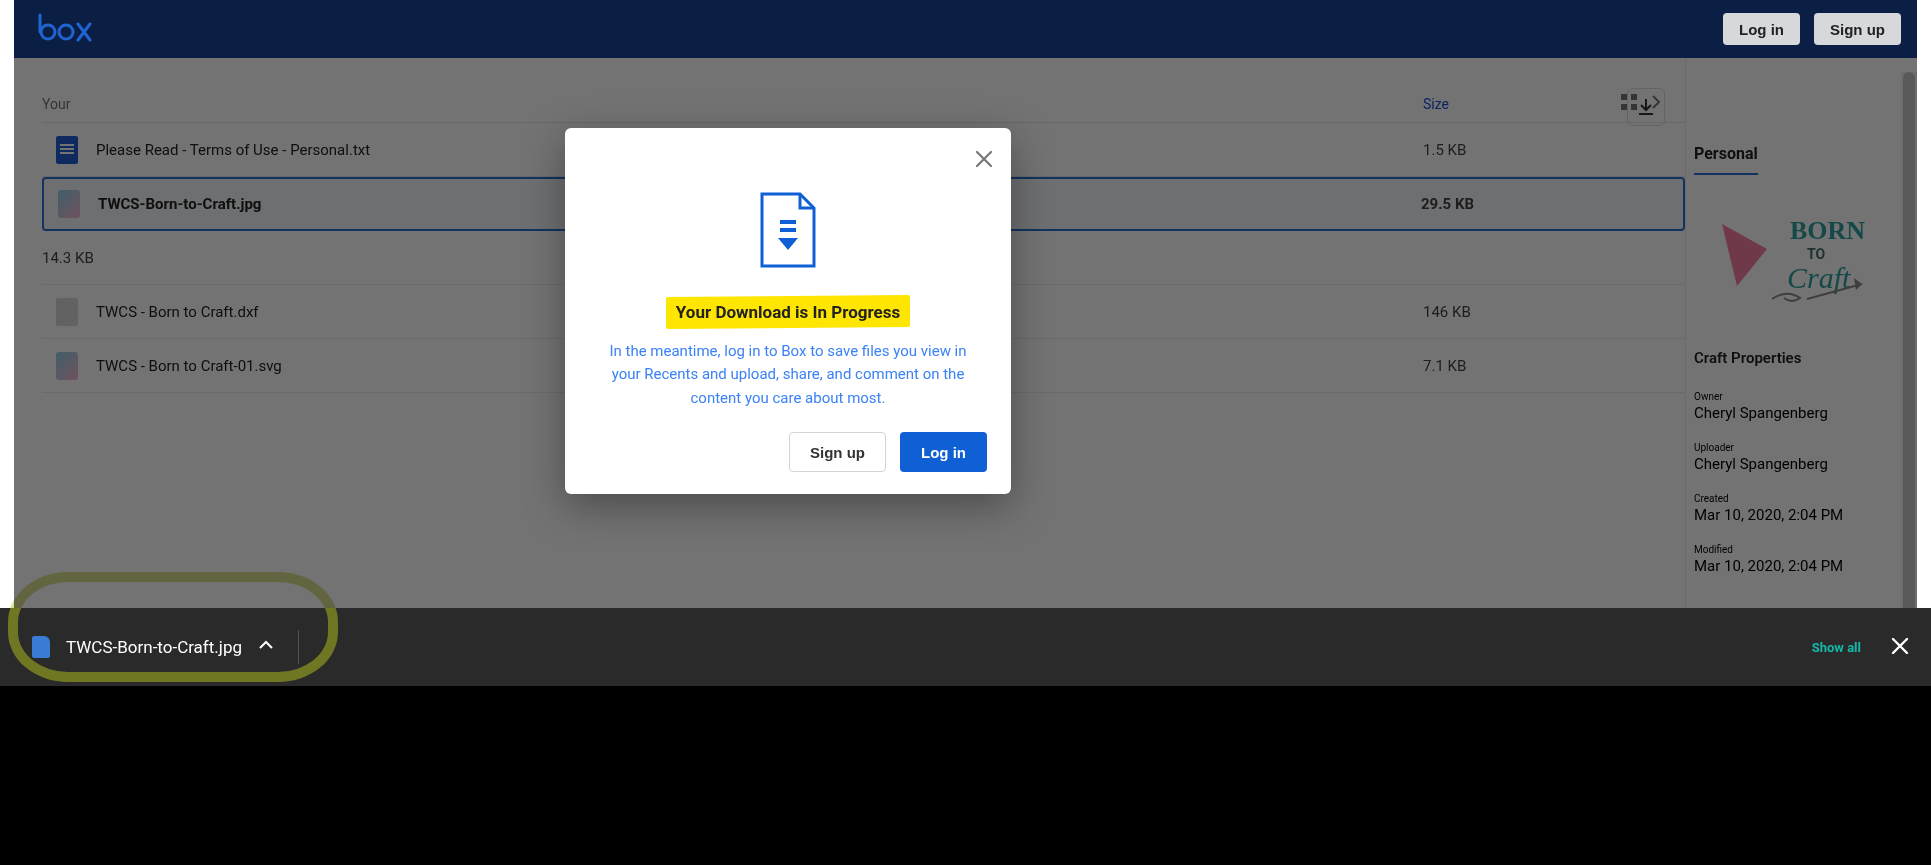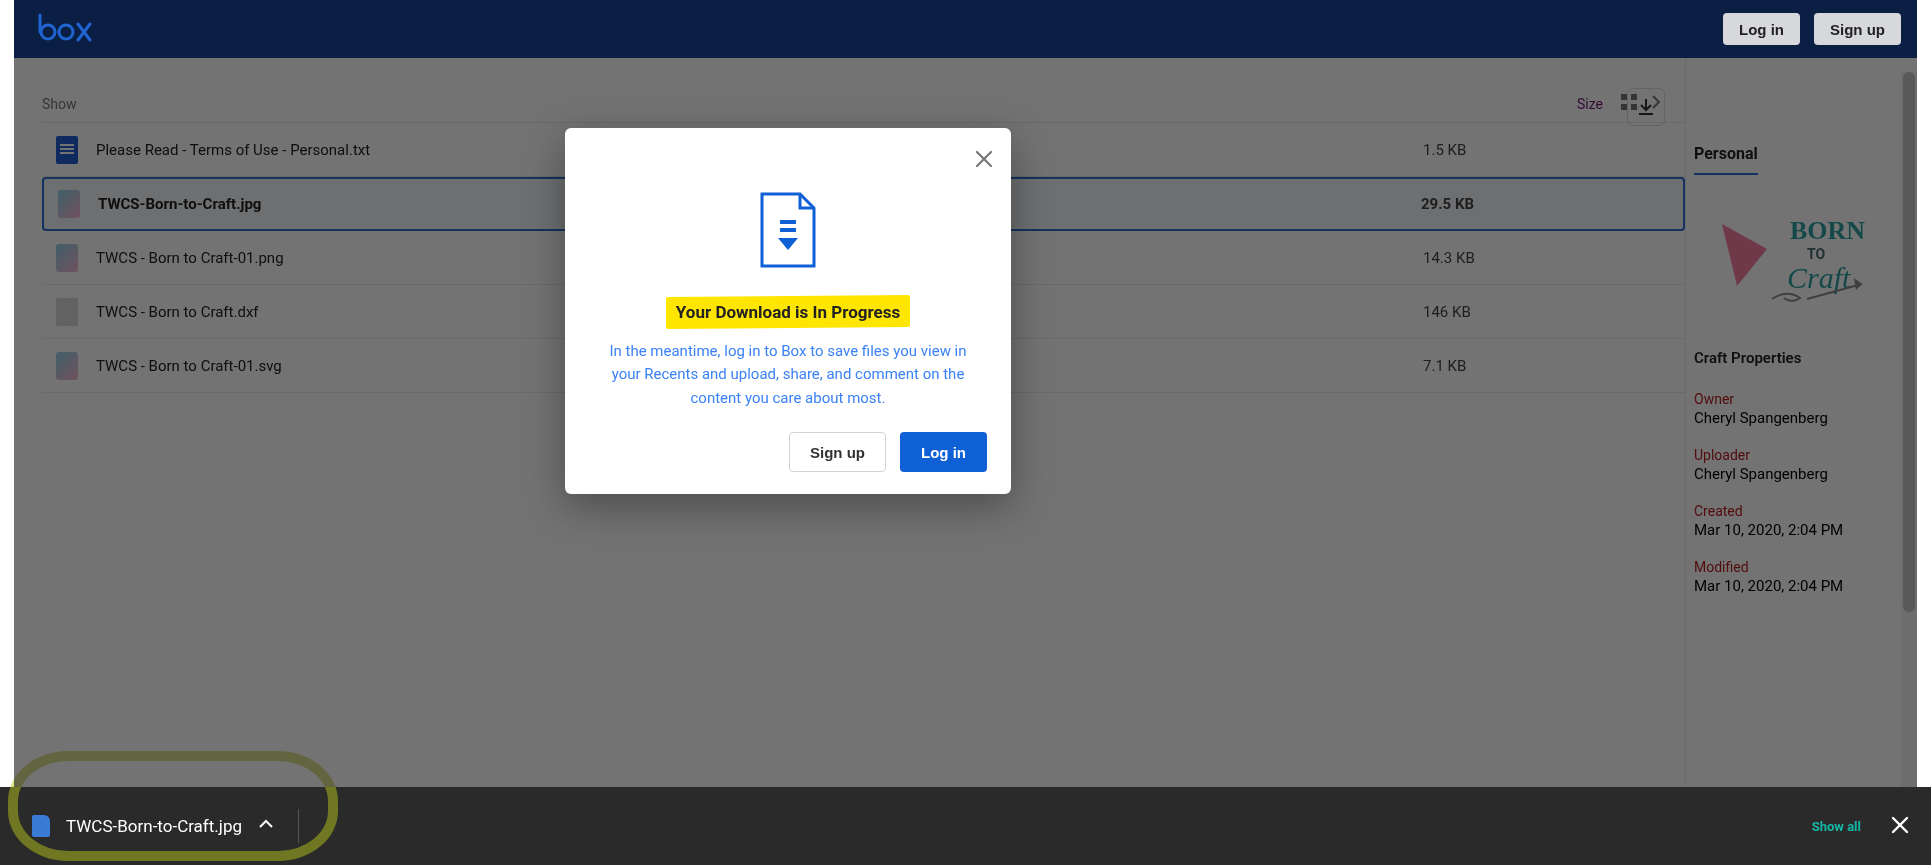--- a/index.html
+++ b/index.html
@@ -1,35 +1,35 @@
 <!DOCTYPE html>
 <html><head>
 <meta charset="utf-8">
 <style>
   * { box-sizing: border-box; margin: 0; padding: 0; }
   html, body { width: 100%; height: 100%; font-family: -apple-system, BlinkMacSystemFont, "Segoe UI", Roboto, Helvetica, Arial, sans-serif; background:#000; }
 
-  .app { position: relative; width: 1931px; height: 865px; background:#fff; overflow:hidden; }
+  .app { position: relative; width: 1931px; height: 686px; background:#fff; overflow:hidden; }
 
   
   .topbar { position:absolute; left:14px; top:0; right:14px; height:58px; background:#0b1f44; display:flex; align-items:center; justify-content:space-between; padding:0 16px 0 22px; }
   .topbar .logo { color:#2b6fd6; }
   .topbar .auth { display:flex; gap:14px; }
   .topbar .btn { background:#d6d8dc; color:#222; border:none; border-radius:4px; height:32px; padding:0 16px; font-size:15px; font-weight:600; cursor:pointer; }
 
   
   .main { position:absolute; left:14px; top:58px; right:14px; bottom:78px; background:#fff; display:flex; }
   .overlay-dim { position:absolute; inset:0; background:rgba(0,0,0,0.55); pointer-events:none; z-index:5; }
 
   .content { flex:1 1 auto; padding:28px 0 0 28px; display:flex; flex-direction:column; position:relative; }
   .page-title { font-size:23px; font-weight:700; color:#222; margin-bottom:34px; }
 
   .columns { display:flex; align-items:center; padding-right:22px; }
   .col-name { flex:1 1 auto; font-size:14px; color:#767676; display:flex; align-items:center; height:36px; }
-  .col-size { width:180px; font-size:14px; color:#701a75;text-align:right; }
+  .col-size { width:180px; font-size:14px; color:#1d4ed8; }
   .col-ctrls { width:60px; display:flex; justify-content:flex-end; gap:12px; color:#767676; }
   .hdr-row { border-bottom:1px solid #e6e6e6; }
 
   .file-row { display:flex; align-items:center; height:54px; border-bottom:1px solid #ececec; padding-right:22px; }
   .file-row .fname { flex:1 1 auto; display:flex; align-items:center; gap:18px; padding-left:14px; }
   .file-row .fsize { width:180px; font-size:15px; color:#444; }
   .file-row .fpad { width:60px; }
   .file-row.selected { border:2px solid #2a6fd6; border-radius:4px; background:#f3f6fb; }
   .file-row.selected .fsize { font-weight:700; }
   .file-row.selected .fname span { font-weight:700; }
@@ -46,21 +46,21 @@
   .details-scroll { position:absolute; right:0; top:14px; bottom:0; width:16px; background:#f1f1f1; }
   .details-scroll .thumb { position:absolute; top:0; left:2px; width:12px; height:540px; background:#c6c6c6; border-radius:6px; }
   .download-btn-area { position:absolute; right:20px; top:30px; }
   .dl-square { width:38px; height:38px; border:1px solid #dcdcdc; border-radius:6px; display:flex; align-items:center; justify-content:center; cursor:pointer; }
 
   .details-inner { padding:86px 18px 0 8px; }
   .details-tab { font-size:16px; font-weight:700; color:#222; padding-bottom:10px; border-bottom:2px solid #2a6fd6; display:inline-block; }
   .details-thumb { margin:24px 0 30px 0; height:120px; display:flex; align-items:center; justify-content:center; }
   .props-title { font-size:15px; font-weight:600; color:#222; margin-bottom:24px; }
   .prop { margin-bottom:20px; }
-  .prop .k { font-size:14px; color:#b91c1c; margin-bottom:2px; }
+  .prop .k { font-size:10px; color:#000000; margin-bottom:2px; }
   .prop .v { font-size:15px; color:#000000; }
 
   
   .dlbar { position:absolute; left:0; right:0; bottom:0; height:78px; background:#2a2a2a; display:flex; align-items:center; justify-content:space-between; padding:0 22px 0 18px; }
   .dl-highlight { position:absolute; left:-10px; bottom:-10px; width:330px; height:110px; border:10px solid #b6c41a; border-radius:60px/50px; opacity:0.5; pointer-events:none; }
   .dl-chip { display:flex; align-items:center; gap:16px; color:#fff; font-size:17px; position:relative; padding:8px 14px; }
   .dl-chip .page-ico { width:18px; height:22px; background:#3a7bd5; border-radius:2px; border-top-right-radius:6px; position:relative; }
   .dl-chip .sep { width:1px; height:34px; background:#555; margin-left:8px; }
   .dlbar .right { display:flex; align-items:center; gap:30px; }
   .showall { color:#14b8a6; font-size:13px; font-weight:700; cursor:pointer; }
@@ -106,21 +106,21 @@
       <button class="btn">Log in</button>
       <button class="btn">Sign up</button>
     </div>
   </div>
 
   <div class="main">
 
     <div class="content">
 
       <div class="columns hdr-row">
-        <div class="col-name">Show</div>
+        <div class="col-name">Your</div>
         <div class="col-size">Size</div>
         <div class="col-ctrls">
           <span>
             <svg width="16" height="16" viewBox="0 0 16 16">
                 <g fill="#777">
                   <rect x="0" y="0" width="6" height="6"></rect>
                   <rect x="10" y="0" width="6" height="6"></rect>
                   <rect x="0" y="10" width="6" height="6"></rect>
                   <rect x="10" y="10" width="6" height="6"></rect>
                 </g>
@@ -145,24 +145,20 @@
           </div>
           <div class="file-row selected">
             <div class="fname">
               <span class="ico ico-img"></span>
               <span>TWCS-Born-to-Craft.jpg</span>
             </div>
             <div class="fsize">29.5 KB</div>
             <div class="fpad"></div>
           </div>
           <div class="file-row">
-            <div class="fname">
-              <span class="ico ico-img"></span>
-              <span>TWCS - Born to Craft-01.png</span>
-            </div>
             <div class="fsize">14.3 KB</div>
             <div class="fpad"></div>
           </div>
           <div class="file-row">
             <div class="fname">
               <span class="ico ico-generic"></span>
               <span>TWCS - Born to Craft.dxf</span>
             </div>
             <div class="fsize">146 KB</div>
             <div class="fpad"></div>

